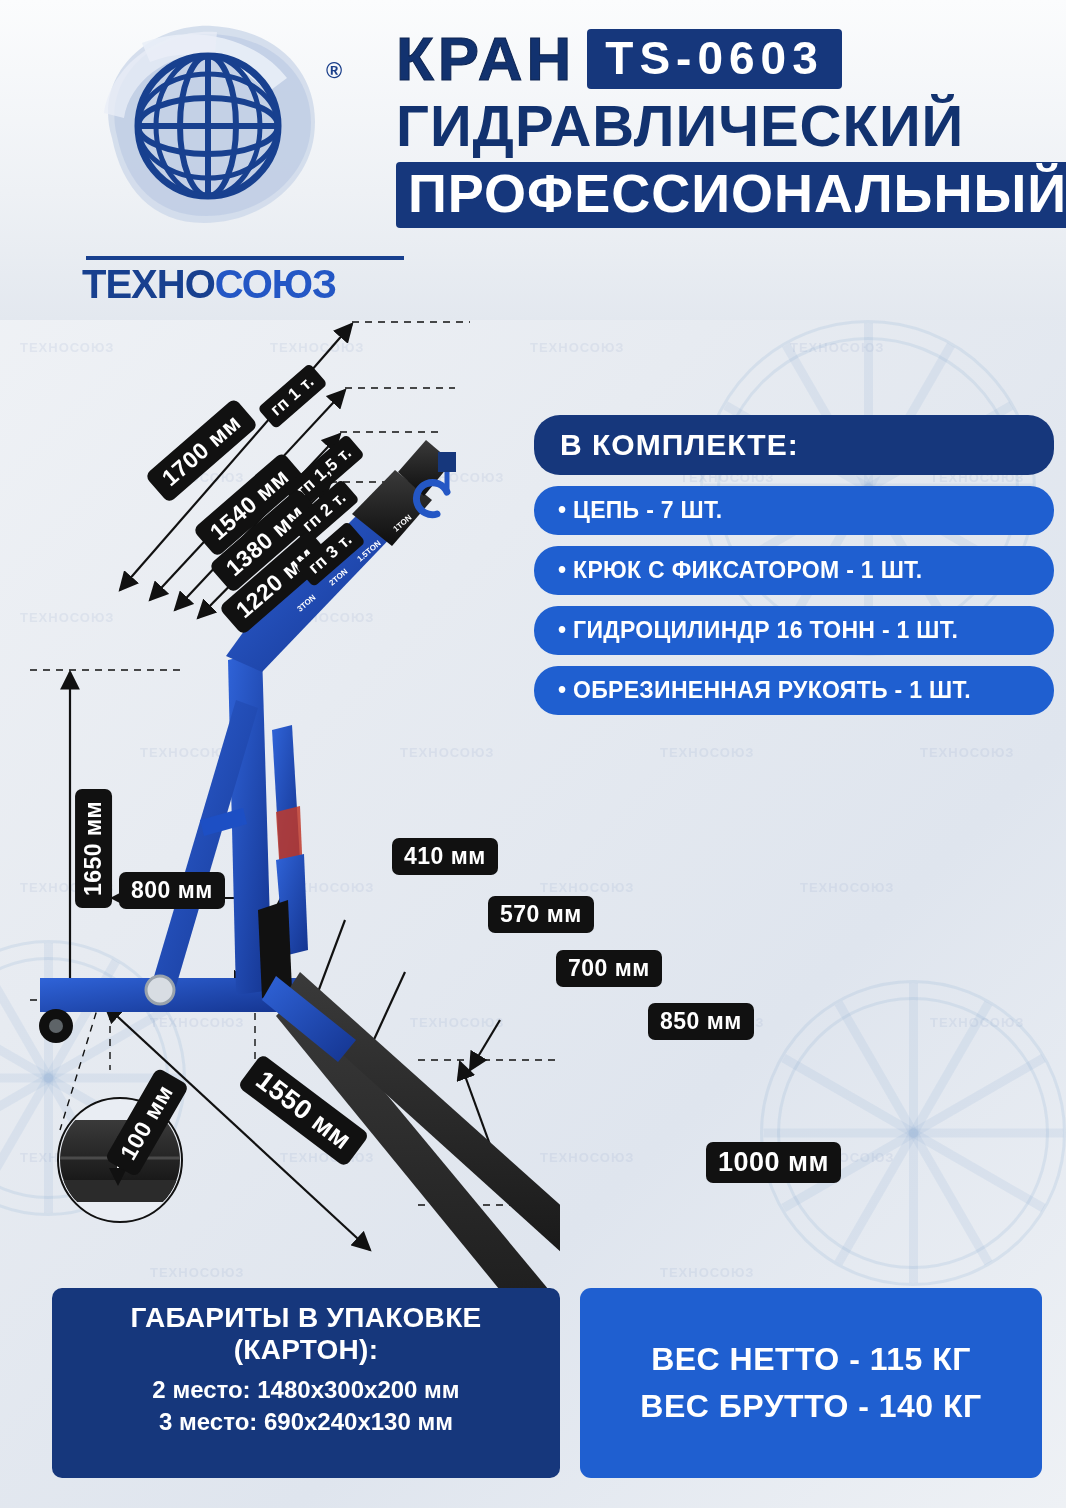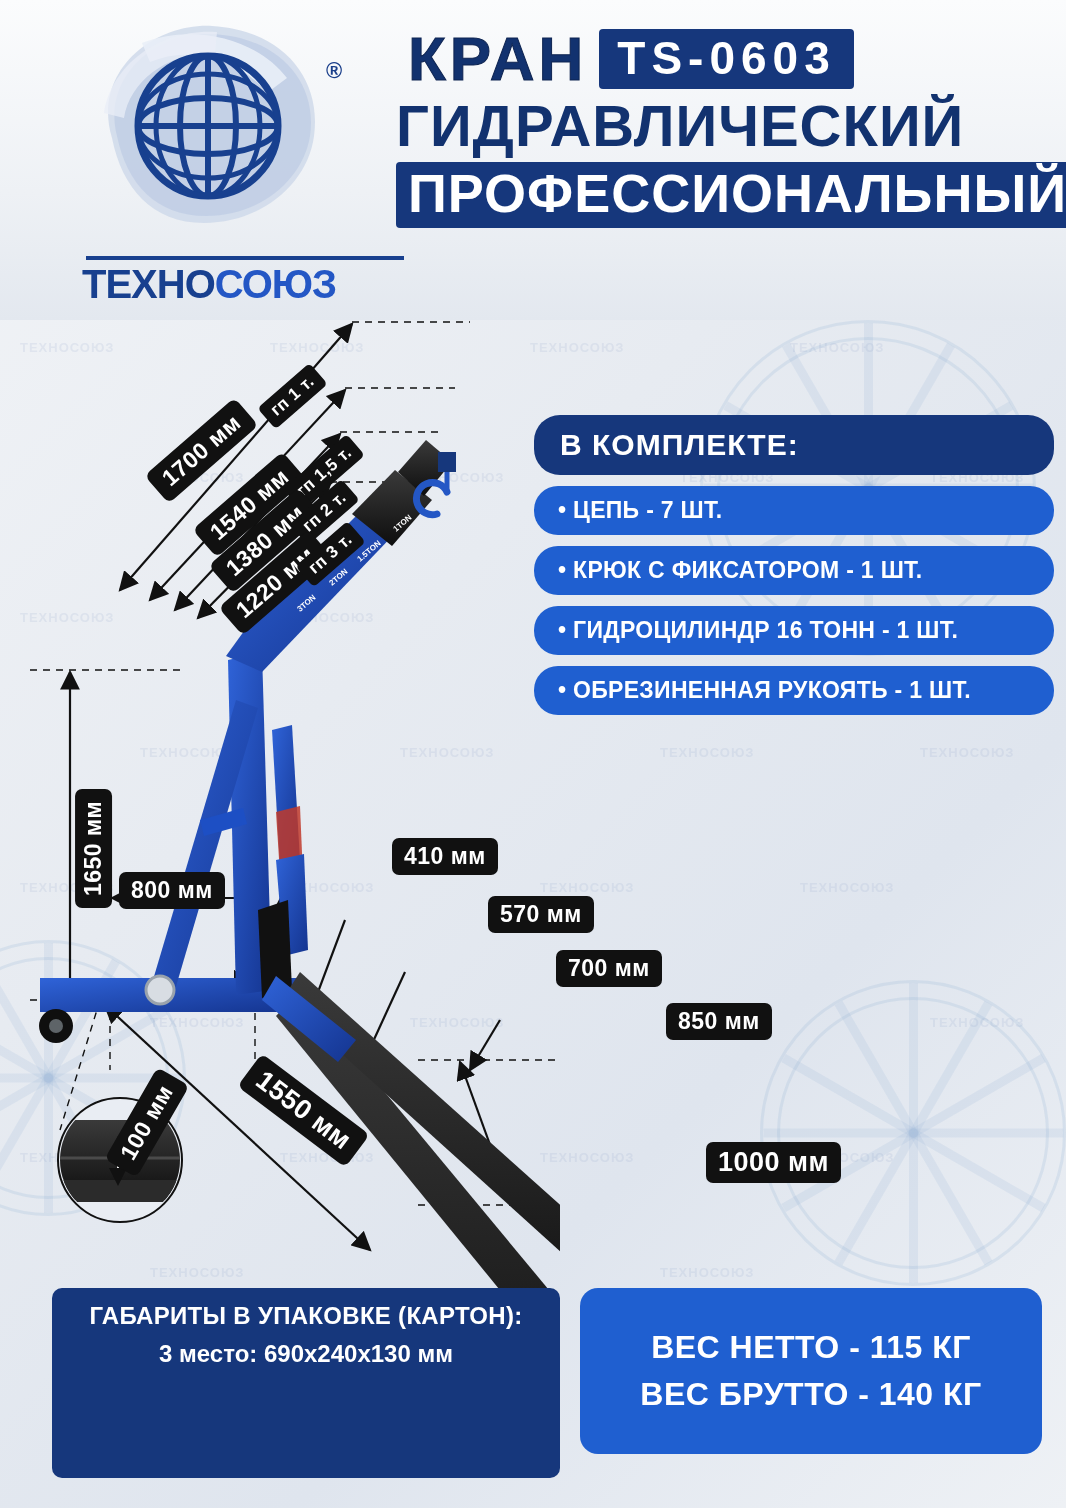--- a/index.html
+++ b/index.html
@@ -37,21 +37,21 @@
   .logo-text{
     position:absolute;left:22px;top:244px;width:330px;
     font-size:40px;font-weight:800;letter-spacing:-1px;color:#18408f;
   }
   .logo-text .blue{color:#2457c5;}
   .logo-rule{position:absolute;left:26px;top:238px;width:318px;height:4px;background:#18408f;}
   .reg{position:absolute;left:266px;top:40px;font-size:22px;color:#1b3f8b;font-weight:700;}
   .title-block{position:absolute;left:396px;top:28px;width:650px;}
   .t-row{display:flex;align-items:center;gap:12px;}
   .t-kran{
-    font-size:62px;font-weight:800;color:#12326f;letter-spacing:4px;line-height:1;margin-left:12px;
+    font-size:62px;font-weight:800;color:#12326f;letter-spacing:4px;line-height:1;
     -webkit-text-stroke:1px #0d2350;
   }
   .t-model{
     background:#16377c;color:#fff;font-size:46px;font-weight:800;letter-spacing:6px;
     padding:6px 18px 8px;border-radius:4px;line-height:1;
   }
   .t-big{
     font-size:58px;font-weight:800;color:#12326f;letter-spacing:1px;line-height:1.04;margin-top:6px;
   }
   .t-prof{
@@ -74,25 +74,25 @@
     border-radius:7px;padding:5px 12px;white-space:nowrap;letter-spacing:.5px;
   }
   .lbl.sm{font-size:17px;padding:4px 9px;border-radius:5px;}
   .lbl.md{font-size:23px;}
   .lbl.lg{font-size:27px;}
   
   .box-pack{
     position:absolute;left:52px;top:1288px;width:508px;height:190px;
     background:#16377c;color:#fff;border-radius:10px;padding:14px 10px;box-sizing:border-box;
   }
-  .box-pack .h{font-size:24px;font-weight:800;text-align:center;margin-bottom:8px;letter-spacing:.3px;}
+  .box-pack .h{font-size:28px;font-weight:800;text-align:center;margin-bottom:8px;letter-spacing:.3px;}
   .box-pack .r{font-size:24px;font-weight:800;text-align:center;line-height:1.32;}
   .box-weight{
-    position:absolute;left:580px;top:1288px;width:462px;height:166px;
-    background:#1f5fd0;color:#fff;border-radius:18px;box-sizing:border-box;
+    position:absolute;left:580px;top:1288px;width:462px;height:190px;
+    background:#1f5fd0;color:#fff;border-radius:11px;box-sizing:border-box;
     display:flex;flex-direction:column;justify-content:center;align-items:center;gap:10px;
   }
   .box-weight .w{font-size:32px;font-weight:800;letter-spacing:.5px;}
   
   .drawing{position:absolute;left:0;top:300px;width:560px;height:1000px;}
 </style>
 </head>
 <body>
 
 <div class="wm-layer">
@@ -348,36 +348,37 @@
 <div class="lbl md" style="left:216px;top:564px;transform:rotate(-41deg);">1220 мм</div>
 <div class="lbl sm" style="left:296px;top:540px;transform:rotate(-41deg);">гп 3 т.</div>
 
 <div class="lbl md" style="left:34px;top:830px;transform:rotate(-90deg);transform-origin:center;">1650 мм</div>
 
 <div class="lbl md" style="left:119px;top:872px;">800 мм</div>
 
 <div class="lbl md" style="left:392px;top:838px;">410 мм</div>
 <div class="lbl md" style="left:488px;top:896px;">570 мм</div>
 <div class="lbl md" style="left:556px;top:950px;">700 мм</div>
-<div class="lbl md" style="left:666px;top:1003px;">850 мм</div>
+<div class="lbl md" style="left:648px;top:1003px;">850 мм</div>
 <div class="lbl lg" style="left:706px;top:1142px;">1000 мм</div>
 
 <div class="lbl lg" style="left:236px;top:1090px;transform:rotate(37deg);">1550 мм</div>
 
 <div class="lbl md" style="left:94px;top:1104px;transform:rotate(-60deg);">100 мм</div>
 
 <div class="kit">
   <div class="kit-title">В КОМПЛЕКТЕ:</div>
   <div class="kit-item">• ЦЕПЬ - 7 ШТ.</div>
   <div class="kit-item">• КРЮК С ФИКСАТОРОМ - 1 ШТ.</div>
   <div class="kit-item">• ГИДРОЦИЛИНДР 16 ТОНН - 1 ШТ.</div>
   <div class="kit-item">• ОБРЕЗИНЕННАЯ РУКОЯТЬ - 1 ШТ.</div>
 </div>
 
 <div class="box-pack">
   <div class="h">ГАБАРИТЫ В УПАКОВКЕ (КАРТОН):</div>
+  <div class="r">2 место: 1480х300х200 мм</div>
   <div class="r">3 место: 690х240х130 мм</div>
 </div>
 
 <div class="box-weight">
   <div class="w">ВЕС НЕТТО - 115 КГ</div>
   <div class="w">ВЕС БРУТТО - 140 КГ</div>
 </div>
 
 </body></html>

